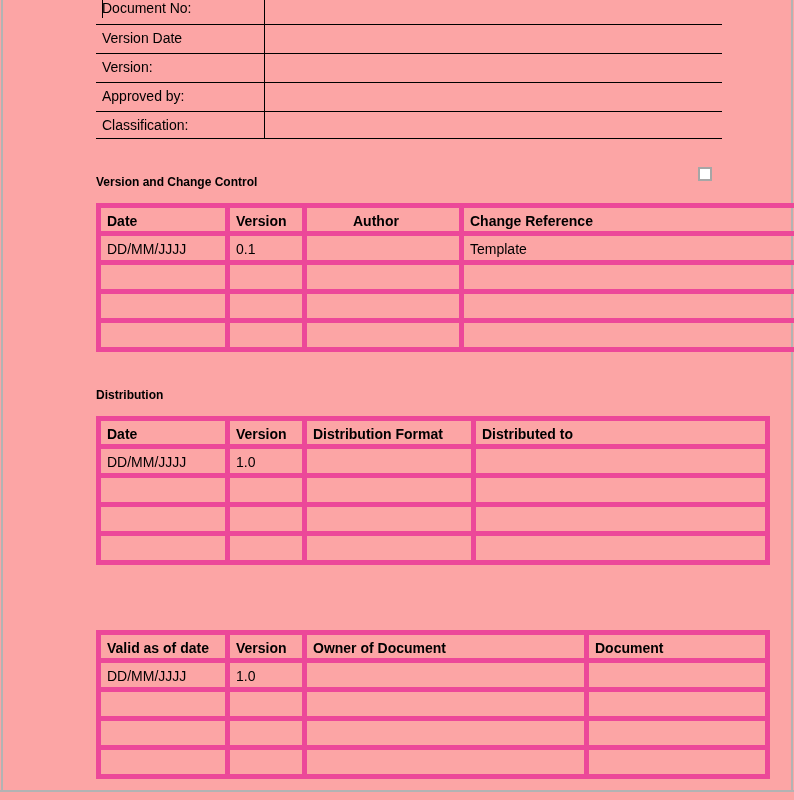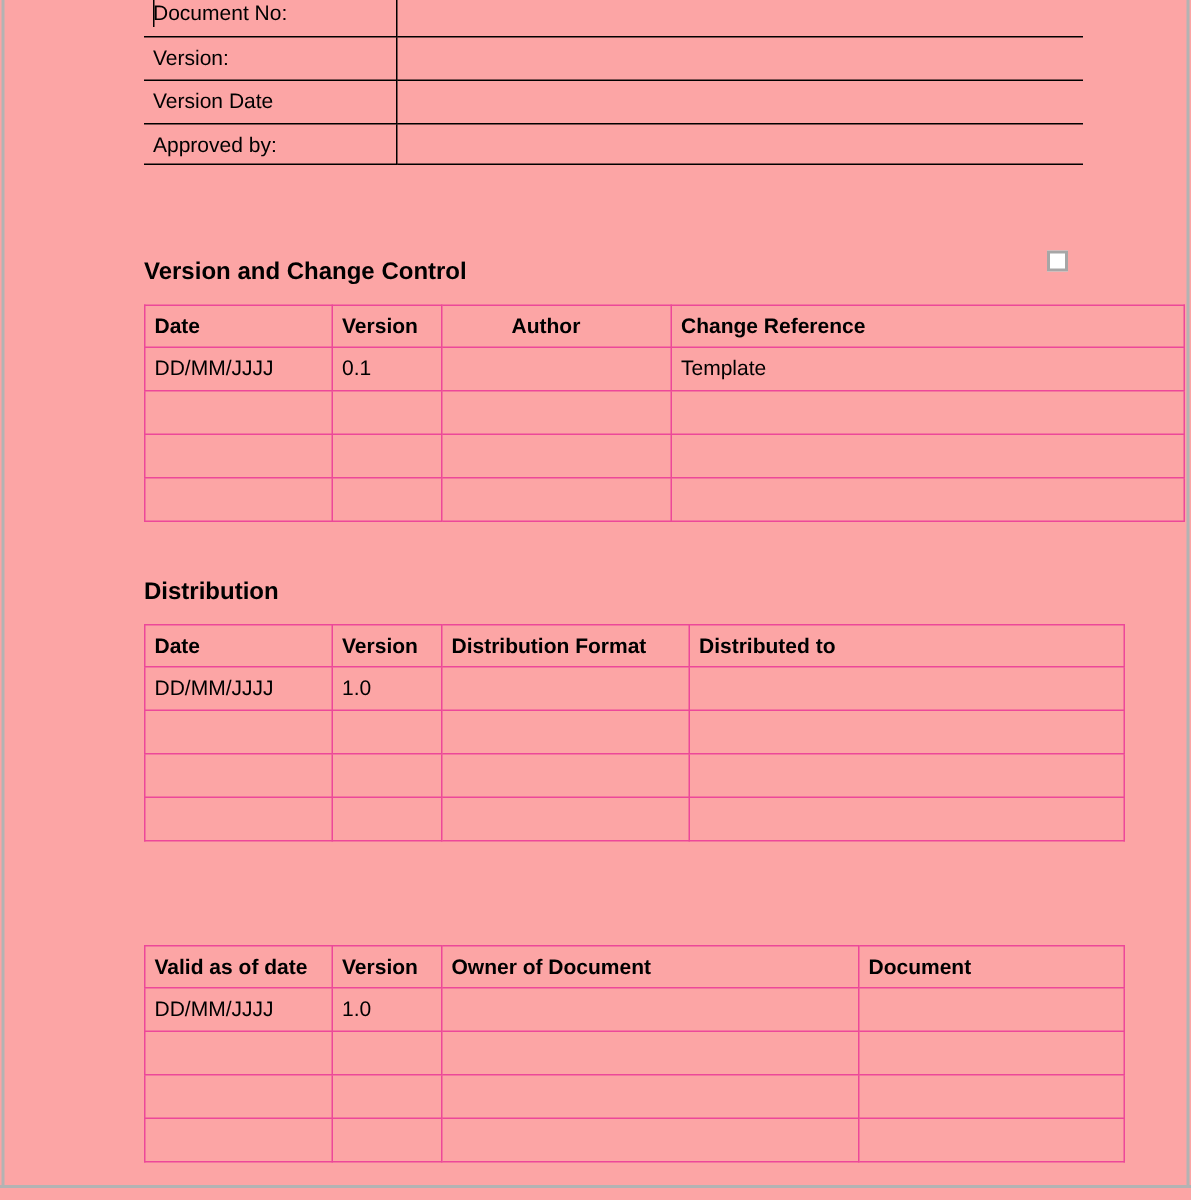--- a/index.html
+++ b/index.html
@@ -51,41 +51,41 @@
   
   .info-table { position: absolute; left: 96px; top: -5px; width: 601px; }
   .info-table tr { height: 29px; }
   .info-table tr:last-child { height: 27px; }
   .info-table td { border-bottom: 1px solid #000000; }
   .info-table td.label-cell { border-right: 1px solid #000000; width: 156px; }
   .info-table td.value-cell { width: 445px; }
 
   
   .grid-table { position: absolute; left: 96px; width: 601px; }
-  .grid-table th, .grid-table td { border: 1px solid #ec4899; }
+  .grid-table th, .grid-table td { border: 5px solid #ec4899; }
   .grid-table tr.header-row { height: 28px; }
   .grid-table tr.data-row { height: 29px; }
 
   .vcc-table { top: 203px; }
   .vcc-table .c1 { width: 112px; } .vcc-table .c2 { width: 60px; }
   .vcc-table .c3 { width: 100px; padding-left: 46px; } .vcc-table .c4 { width: 329px; }
 
   .dist-table { top: 416px; }
   .dist-table .c1 { width: 112px; } .dist-table .c2 { width: 60px; }
   .dist-table .c3 { width: 152px; margin-left: 33px; } .dist-table .c4 { width: 277px; }
 
   .valid-table { top: 630px; }
   .valid-table .c1 { width: 112px; } .valid-table .c2 { width: 60px; }
   .valid-table .c3 { width: 265px; } .valid-table .c4 { width: 164px; }
 
   .section-heading {
     position: absolute;
     left: 96px;
     margin: 0;
-    font-size: 16px;
+    font-size: 12px;
     line-height: 20px;
     font-weight: bold;
   }
   .h-vcc   { top: 172px; }
   .h-dist  { top: 385px; }
   .h-valid { top: 600px; }
 </style>
 </head>
 <body>
 
@@ -97,29 +97,33 @@
 
   <div class="caret"></div>
 
   <table class="info-table">
     <tbody>
       <tr>
         <td class="label-cell">Document No:</td>
         <td class="value-cell"></td>
       </tr>
       <tr>
+        <td class="label-cell">Version Date</td>
+        <td class="value-cell"></td>
+      </tr>
+      <tr>
         <td class="label-cell">Version:</td>
         <td class="value-cell"></td>
       </tr>
       <tr>
-        <td class="label-cell">Version Date</td>
-        <td class="value-cell"></td>
-      </tr>
-      <tr>
         <td class="label-cell">Approved by:</td>
+        <td class="value-cell"></td>
+      </tr>
+      <tr>
+        <td class="label-cell">Classification:</td>
         <td class="value-cell"></td>
       </tr>
     </tbody>
   </table>
 
   <div class="resize-handle"></div>
 
   <h2 class="section-heading h-vcc">Version and Change Control</h2>
   <table class="grid-table vcc-table">
     <tbody>

